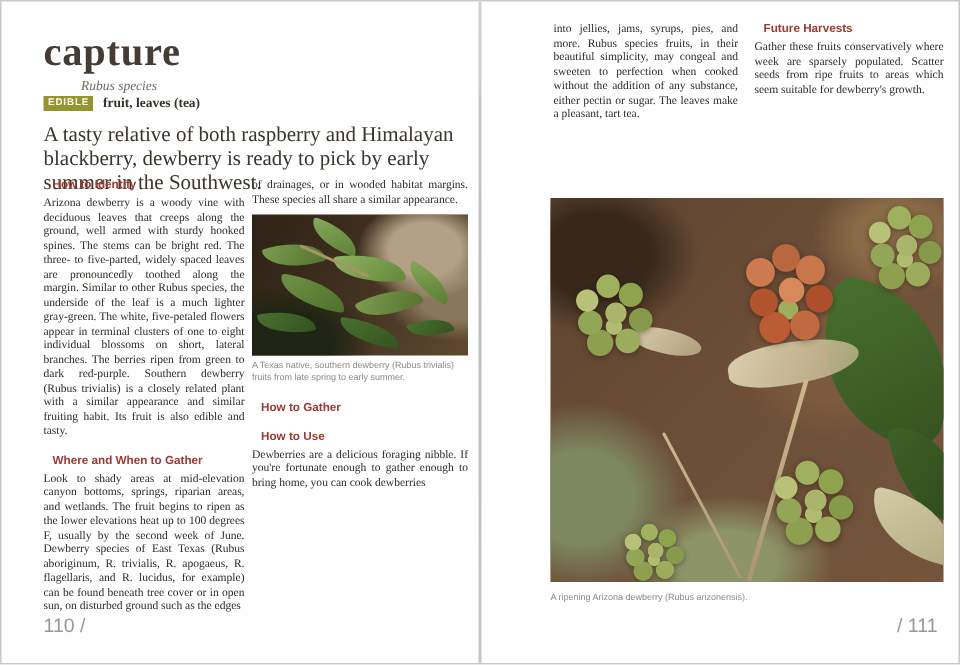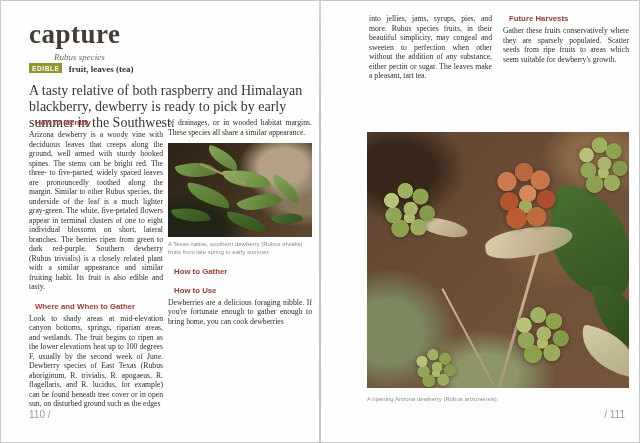--- a/index.html
+++ b/index.html
@@ -25,21 +25,21 @@
   .col2{left:167px;width:144px;}
   .rcol1{position:absolute;left:368px;top:13px;width:123px;}
   .rcol2{position:absolute;left:502px;top:13px;width:126px;}
   h3.sec{font-family:"Liberation Sans",sans-serif;font-size:7.8px;font-weight:bold;
     color:#9c3a32;margin:10px 0 3px 0;padding-left:6px;}
   h3.sec.first{margin-top:0;}
   p.body{font-size:7.7px;line-height:9.5px;text-align:justify;margin:0 0 6px 0;}
   .caption{font-family:"Liberation Sans",sans-serif;font-size:6px;line-height:7.8px;
     color:#8e8b86;margin:4px 0 2px 0;}
   .pagenum{position:absolute;top:408px;font-family:"Liberation Sans",sans-serif;
-    font-size:10px;color:#9b9892;}
+    font-size:13px;color:#9b9892;}
   .pagenum.pl{left:28px;}
   .pagenum.pr{right:14px;}
   
   .photo{position:relative;overflow:hidden;}
   .photo-leaves{width:144px;height:94px;margin-top:6px;
     background:
       radial-gradient(ellipse 60px 45px at 80% 25%, #b4a085 0 40%, rgba(180,160,133,0) 75%),
       radial-gradient(ellipse 70px 40px at 95% 60%, #8a765a 0 35%, rgba(138,118,90,0) 70%),
       radial-gradient(ellipse 80px 50px at 15% 90%, #1f2414 0 40%, rgba(31,36,20,0) 75%),
       linear-gradient(120deg,#2e2317 0%,#3f2f1e 45%,#53402a 80%,#60492e 100%);}
@@ -121,25 +121,25 @@
       <p class="body">Dewberries are a delicious foraging nibble. If you're fortunate enough to gather enough to bring home, you can cook dewberries</p>
     </div>
 
     <div class="pagenum pl">110 /</div>
   </div>
 
   <div class="gutter"></div>
 
   <div>
     <div class="rcol1">
-      <p class="body">into jellies, jams, syrups, pies, and more. Rubus species fruits, in their beautiful simplicity, may congeal and sweeten to perfection when other without the addition of any substance, either pectin or sugar. The leaves make a pleasant, tart tea.</p>
+      <p class="body">into jellies, jams, syrups, pies, and more. Rubus species fruits, in their beautiful simplicity, may congeal and sweeten to perfection when cooked without the addition of any substance, either pectin or sugar. The leaves make a pleasant, tart tea.</p>
     </div>
     <div class="rcol2">
       <h3 class="sec first">Future Harvests</h3>
-      <p class="body">Gather these fruits conservatively where they are sparsely populated. Scatter seeds from ripe fruits to areas which seem suitable for dewberry's growth.</p>
+      <p class="body">Gather these fruits conservatively where week are sparsely populated. Scatter seeds from ripe fruits to areas which seem suitable for dewberry's growth.</p>
     </div>
 
     <div class="photo photo-berries">
       <div class="leaf dark" style="left:178px;top:60px;width:92px;height:100px;transform:rotate(14deg);border-radius:15% 85% 20% 80%;"></div>
       <div class="leaf dark" style="left:230px;top:150px;width:45px;height:70px;transform:rotate(-10deg);background:linear-gradient(140deg,#3e6128,#2c481a);"></div>
       <div class="leaf pale" style="left:212px;top:198px;width:60px;height:42px;transform:rotate(12deg);"></div>
       <div class="bract" style="left:118px;top:96px;width:88px;height:28px;transform:rotate(-8deg);"></div>
       <div class="bract" style="left:55px;top:88px;width:46px;height:16px;transform:rotate(14deg);"></div>
       <div class="stem" style="left:150px;top:118px;width:3px;height:140px;transform:rotate(16deg);"></div>
       <div class="stem" style="left:100px;top:150px;width:2px;height:110px;transform:rotate(-28deg);"></div>

